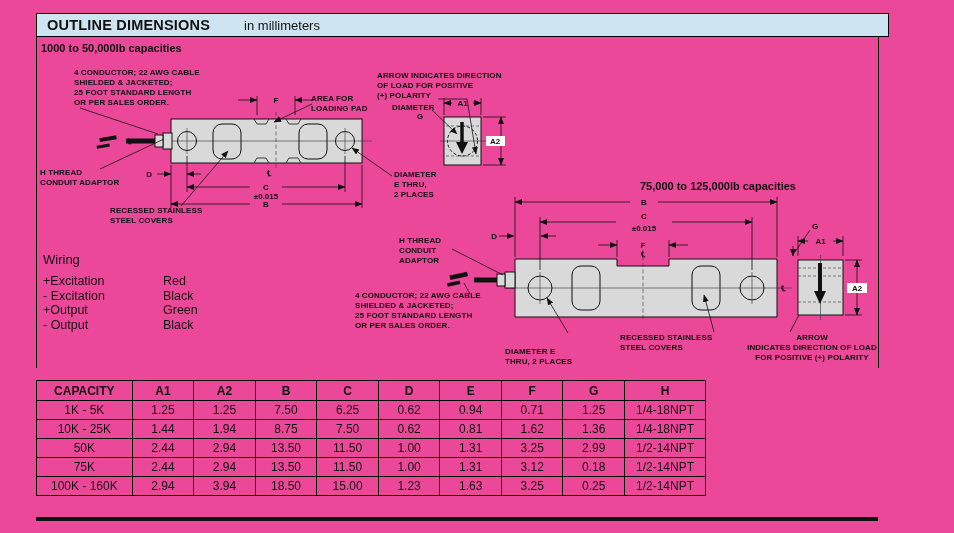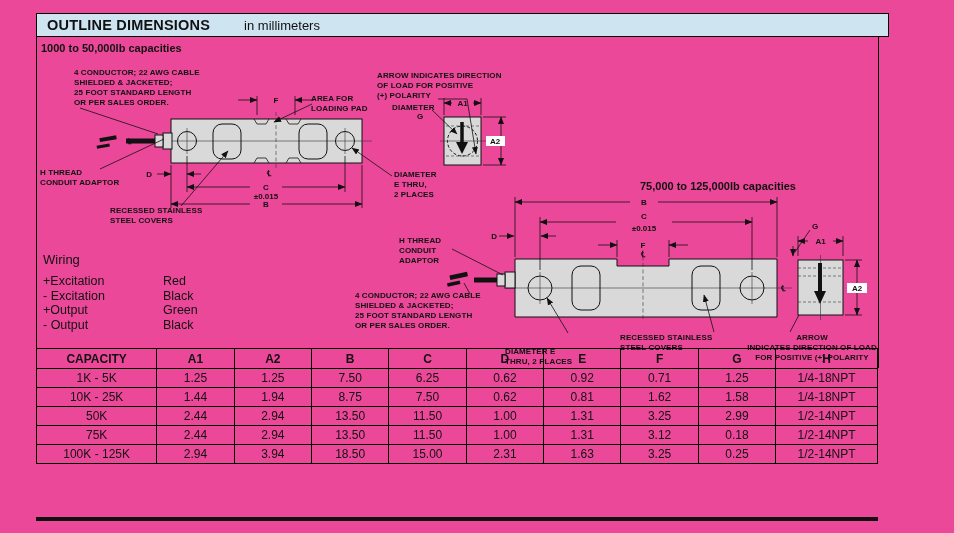--- a/index.html
+++ b/index.html
@@ -19,21 +19,21 @@
   .dwg .holl{fill:none;stroke:#111;stroke-width:1;}
   .dwg .dl{stroke:#111;stroke-width:.8;fill:none;}
   .dwg .thin{stroke:#333;stroke-width:.6;fill:none;}
   .dwg .dash{stroke-dasharray:4 2.5;}
   .dwg .dash2{stroke-dasharray:3 2;}
   .dwg text{font:bold 8px "Liberation Sans",sans-serif;fill:#111;}
   .wiring{position:absolute;left:43px;top:252px;}
   .wiring-title{font-weight:normal;font-size:13px;margin-bottom:7px;}
   .wiring-row{font-size:12.5px;line-height:14.5px;}
   .wiring-row .sig{display:inline-block;width:120px;}
-  table.dims{position:absolute;left:36px;top:348px;width:842px;border-collapse:collapse;
+  table.dims{position:absolute;left:36px;top:380px;width:670px;border-collapse:collapse;
              border:1px solid #000;table-layout:fixed;}
   table.dims th,table.dims td{border:1px solid #000;text-align:center;font-size:12px;
              padding:0 2px;height:18px;overflow:hidden;}
   table.dims th{font-weight:bold;height:19px;}
   .bottom-rule{position:absolute;left:36px;top:517px;width:842px;height:4px;background:#111;}
 </style>
 </head>
 <body>
 
 <div class="page">
@@ -304,35 +304,35 @@
         </tr>
       </thead>
     <tbody>
         <tr>
           <td>1K - 5K</td>
           <td>1.25</td>
           <td>1.25</td>
           <td>7.50</td>
           <td>6.25</td>
           <td>0.62</td>
-          <td>0.92</td>
+          <td>0.94</td>
           <td>0.71</td>
           <td>1.25</td>
           <td>1/4-18NPT</td>
         </tr>
         <tr>
           <td>10K - 25K</td>
           <td>1.44</td>
           <td>1.94</td>
           <td>8.75</td>
           <td>7.50</td>
           <td>0.62</td>
           <td>0.81</td>
           <td>1.62</td>
-          <td>1.58</td>
+          <td>1.36</td>
           <td>1/4-18NPT</td>
         </tr>
         <tr>
           <td>50K</td>
           <td>2.44</td>
           <td>2.94</td>
           <td>13.50</td>
           <td>11.50</td>
           <td>1.00</td>
           <td>1.31</td>
@@ -346,26 +346,26 @@
           <td>2.94</td>
           <td>13.50</td>
           <td>11.50</td>
           <td>1.00</td>
           <td>1.31</td>
           <td>3.12</td>
           <td>0.18</td>
           <td>1/2-14NPT</td>
         </tr>
         <tr>
-          <td>100K - 125K</td>
+          <td>100K - 160K</td>
           <td>2.94</td>
           <td>3.94</td>
           <td>18.50</td>
           <td>15.00</td>
-          <td>2.31</td>
+          <td>1.23</td>
           <td>1.63</td>
           <td>3.25</td>
           <td>0.25</td>
           <td>1/2-14NPT</td>
         </tr>
       </tbody>
   </table>
 
   <div class="bottom-rule"></div>
 </div>

